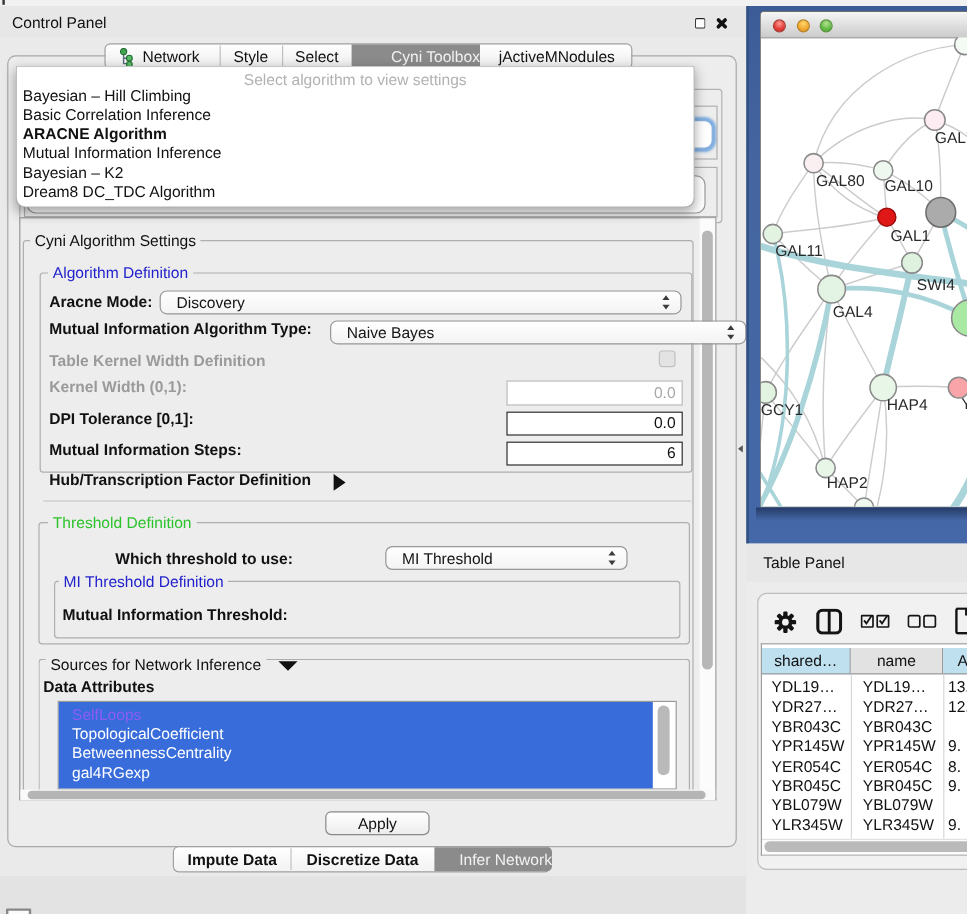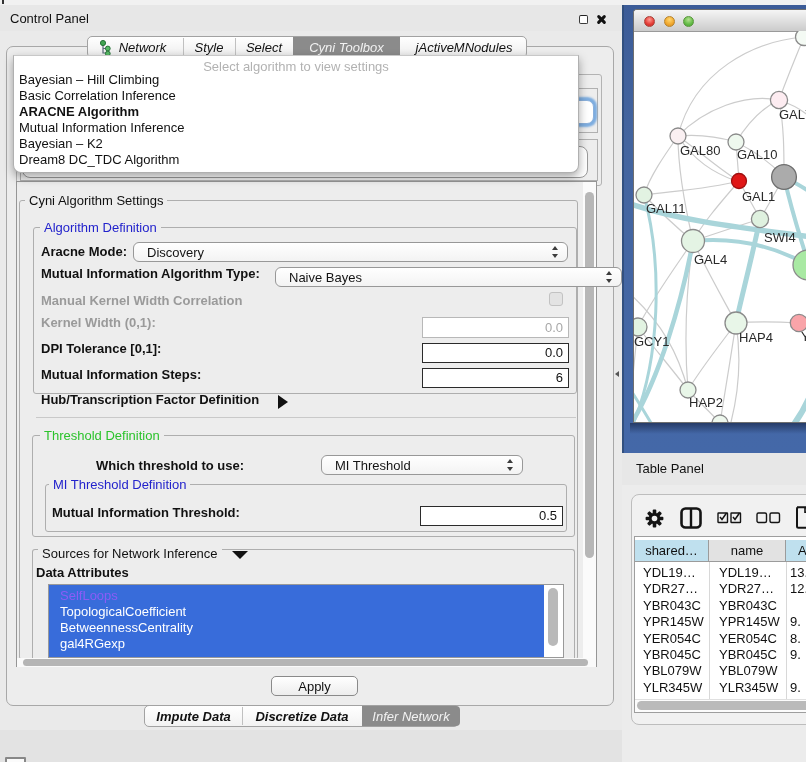--- a/index.html
+++ b/index.html
@@ -9,23 +9,23 @@
 .gray{color:#9a9a9a;}
 .grp{position:absolute;border:1px solid #aeaeae;border-radius:3px;}
 .glab{position:absolute;background:#ededed;padding:0 4px;font-size:13px;line-height:13px;white-space:nowrap;}
 .combo{position:absolute;background:linear-gradient(#ffffff,#f3f3f3);border:1px solid #989898;border-radius:6px;line-height:19px;padding-left:13px;color:#141414;box-sizing:border-box;}
 .st{position:absolute;right:7px;top:50%;margin-top:-7px;width:8px;height:14px;}
 .st:before{content:"";position:absolute;top:1px;left:0;border:3.5px solid transparent;border-bottom:4.2px solid #3c3c3c;border-top:none;}
 .st:after{content:"";position:absolute;bottom:1px;left:0;border:3.5px solid transparent;border-top:4.2px solid #3c3c3c;border-bottom:none;}
 .tf{position:absolute;background:#fff;border:1.5px solid #2b2b2b;text-align:right;padding-right:5px;line-height:18px;box-sizing:border-box;}
 .lbl{position:absolute;white-space:nowrap;line-height:14px;}
 .seg{position:absolute;top:0;height:100%;text-align:center;}
-.tabbar{position:absolute;background:linear-gradient(#ffffff,#ececec);border:1px solid #a2a2a2;border-radius:5px;box-sizing:border-box;font-style:italic;}
+.tabbar{position:absolute;background:linear-gradient(#ffffff,#ececec);border:1px solid #a2a2a2;border-radius:5px;box-sizing:border-box;}
 .tsep{position:absolute;top:1px;bottom:1px;width:1px;background:#c0c0c0;}
-.tsel{position:absolute;top:0;height:100%;background:#8b8b8b;color:#f2f2f2;text-align:center;}
+.tsel{position:absolute;top:0;height:100%;background:#8b8b8b;color:#f2f2f2;text-align:right;}
 .row13{line-height:16px;}
 </style>
 </head>
 <body>
 <div id="root">
 
 <div class="ab" style="left:0;top:0;width:806px;height:5px;background:#f1f1f1;"></div>
 <div class="ab" style="left:2px;top:0;width:2px;height:4px;background:#333;"></div>
 
 <div class="ab" style="left:0;top:5px;width:622px;height:726px;background:#eaeaea;"></div>
@@ -66,41 +66,40 @@
 <div class="grp" style="left:19px;top:200px;width:557px;height:458px;"></div>
 <div class="glab" style="left:25px;top:194px;text-align:center;">Cyni Algorithm Settings</div>
 
 <div class="grp" style="left:33px;top:227px;width:542px;height:165px;"></div>
 <div class="glab" style="left:40px;top:221px;color:#2222cc;">Algorithm Definition</div>
 
 <div class="lbl b" style="left:41px;top:245px;">Aracne Mode:</div>
 <div class="combo" style="left:133px;top:242px;width:435px;height:20px;">Discovery<span class="st"></span></div>
 <div class="lbl b" style="left:41px;top:267px;">Mutual Information Algorithm Type:</div>
 <div class="combo" style="left:275px;top:267px;width:347px;height:20px;">Naive Bayes<span class="st"></span></div>
-<div class="lbl b gray" style="left:41px;top:294px;">Manual Kernel Width Correlation</div>
+<div class="lbl b gray" style="left:41px;top:294px;">Table Kernel Width Definition</div>
 <div class="ab" style="left:549px;top:292px;width:12px;height:12px;background:#e3e3e3;border:1px solid #c2c2c2;border-radius:3px;"></div>
 <div class="lbl b gray" style="left:41px;top:316px;">Kernel Width (0,1):</div>
 <div class="tf" style="left:422px;top:317px;width:147px;height:21px;border-color:#b8b8b8;color:#a8a8a8;line-height:19px;">0.0</div>
 <div class="lbl b" style="left:41px;top:342px;">DPI Tolerance [0,1]:</div>
 <div class="tf" style="left:422px;top:343px;width:147px;height:20px;">0.0</div>
 <div class="lbl b" style="left:41px;top:368px;">Mutual Information Steps:</div>
 <div class="tf" style="left:422px;top:368px;width:147px;height:20px;">6</div>
 
 <div class="lbl b" style="left:41px;top:393px;">Hub/Transcription Factor Definition</div>
 <div class="ab" style="left:278px;top:395px;width:0;height:0;border-left:10px solid #111;border-top:7px solid transparent;border-bottom:7px solid transparent;"></div>
 <div class="ab" style="left:36px;top:417px;width:540px;height:1px;background:#c9c9c9;"></div>
 
 <div class="grp" style="left:32px;top:435px;width:541px;height:100px;"></div>
 <div class="glab" style="left:40px;top:429px;color:#2cc32c;">Threshold Definition</div>
 <div class="lbl b" style="left:96px;top:459px;">Which threshold to use:</div>
 <div class="combo" style="left:321px;top:455px;width:202px;height:20px;">MI Threshold<span class="st"></span></div>
 <div class="grp" style="left:45px;top:484px;width:520px;height:46px;"></div>
 <div class="glab" style="left:49px;top:478px;color:#2222cc;">MI Threshold Definition</div>
 <div class="lbl b" style="left:52px;top:506px;">Mutual Information Threshold:</div>
-<div class="tf" style="left:420px;top:506px;width:143px;height:20px;">0.5</div>
 
 <div class="grp" style="left:32px;top:549px;width:541px;height:109px;border-bottom:none;border-radius:3px 3px 0 0;"></div>
 <div class="glab" style="left:38px;top:547px;">Sources for Network Inference</div>
 <div class="ab" style="left:232px;top:551px;width:0;height:0;border-top:8px solid #111;border-left:8px solid transparent;border-right:8px solid transparent;"></div>
 <div class="lbl b" style="left:36px;top:566px;">Data Attributes</div>
 <div class="ab" style="left:48px;top:584px;width:516px;height:74px;border:1px solid #999;background:#fff;box-sizing:border-box;"></div>
 <div class="ab" style="left:49px;top:585px;width:495px;height:72px;background:#386cda;"></div>
 <div class="lbl" style="left:60px;top:589px;color:#8b5cf6;">SelfLoops</div>
 <div class="lbl" style="left:60px;top:605px;color:#fff;">TopologicalCoefficient</div>
 <div class="lbl" style="left:60px;top:621px;color:#fff;">BetweennessCentrality</div>

